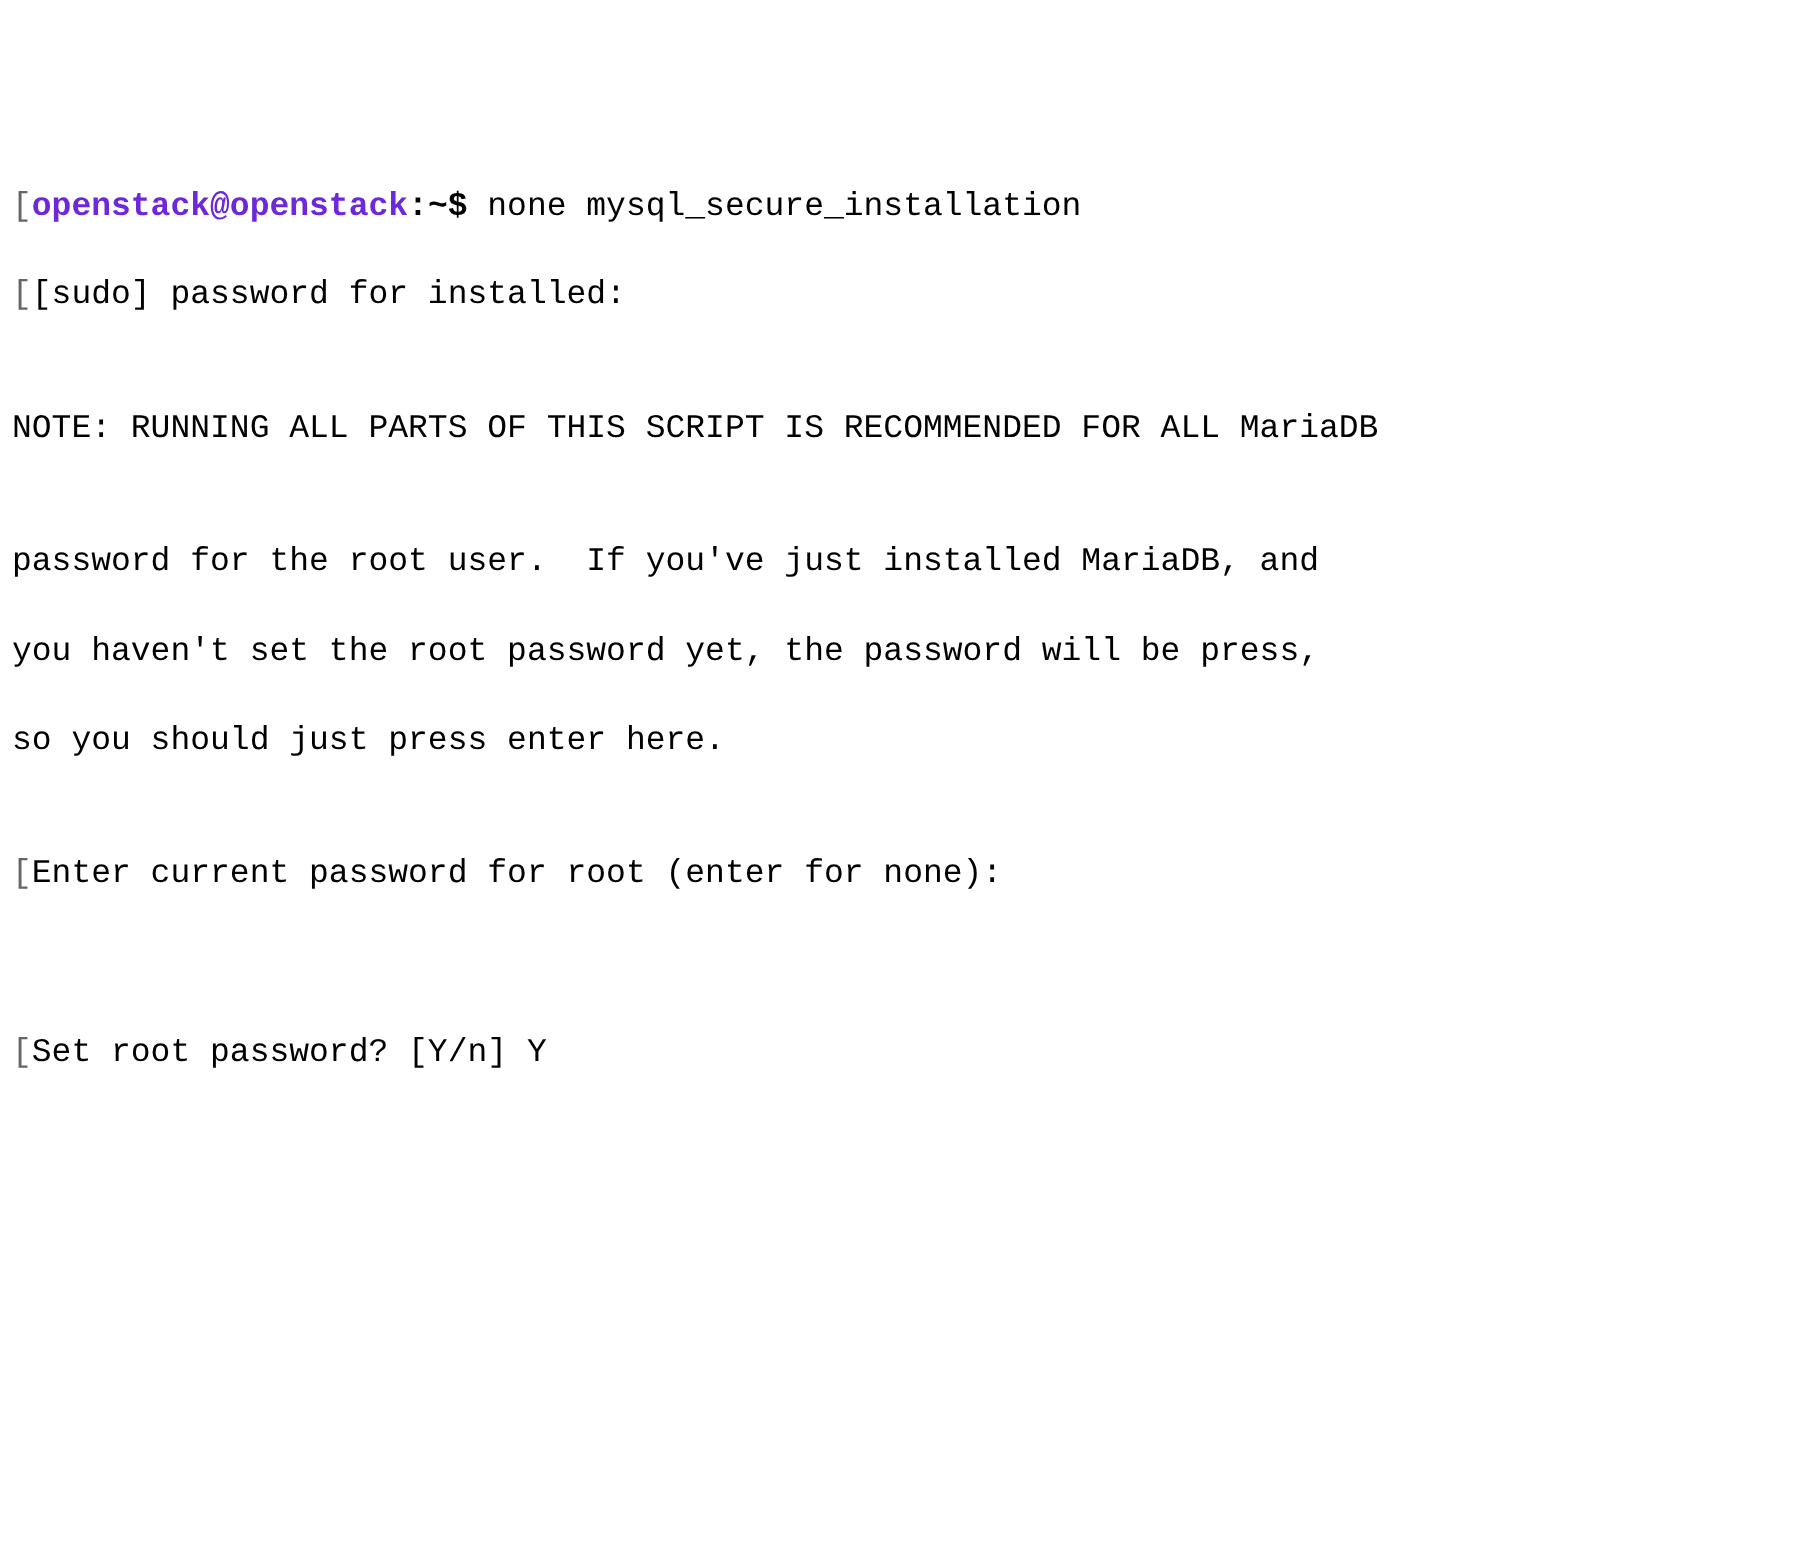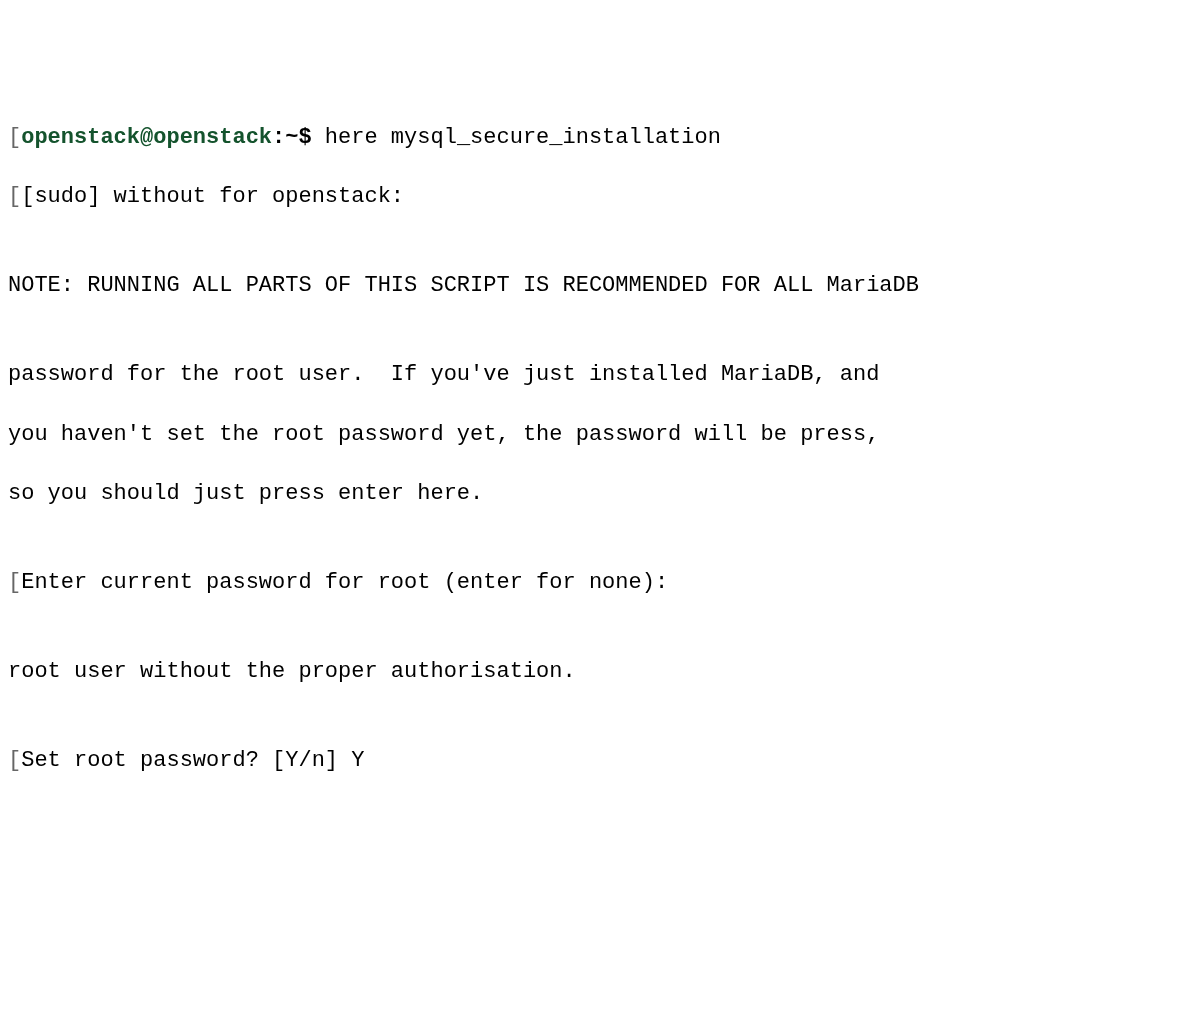--- a/index.html
+++ b/index.html
@@ -5,42 +5,41 @@
     body {
       margin: 0;
       padding: 4px 8px;
       font-family: Menlo, Monaco, "Courier New", monospace;
       font-size: 22px;
       line-height: 1.35;
       background: #ffffff;
       color: #000000;
       white-space: pre;
     }
-    .prompt-user { color: #14532d; font-weight: bold; }
+    .prompt-user { color: #6d28d9; font-weight: bold; }
     .prompt-path { color: #000000; font-weight: bold; }
     .line { display: block; }
     .bracket { color: #666; }
   </style>
 </head>
 <body>
 
 
 
-<div><span class="line"><span class="bracket">[</span><span class="prompt-user">openstack@openstack</span><span class="prompt-path">:</span><span class="prompt-path">~</span><span class="prompt-path">$</span> <span>here mysql_secure_installation</span></span>
-<span class="line"><span class="bracket">[</span><span>[sudo] without for openstack:</span></span>
+<div><span class="line"><span class="bracket">[</span><span class="prompt-user">openstack@openstack</span><span class="prompt-path">:</span><span class="prompt-path">~</span><span class="prompt-path">$</span> <span>none mysql_secure_installation</span></span>
+<span class="line"><span class="bracket">[</span><span>[sudo] password for installed:</span></span>
 <span class="line"></span>
 <span class="line">NOTE: RUNNING ALL PARTS OF THIS SCRIPT IS RECOMMENDED FOR ALL MariaDB</span>
 <span class="line"></span>
 <span class="line">password for the root user.  If you've just installed MariaDB, and</span>
 <span class="line">you haven't set the root password yet, the password will be press,</span>
 <span class="line">so you should just press enter here.</span>
 <span class="line"></span>
 <span class="line"><span class="bracket">[</span><span>Enter current password for root (enter for none):</span></span>
 <span class="line"></span>
-<span class="line">root user without the proper authorisation.</span>
 <span class="line"></span>
 <span class="line"><span class="bracket">[</span><span>Set root password? [Y/n] Y</span></span>
 
 
 
 
 
 <span class="line"></span>
 <span class="line"></span>
 

